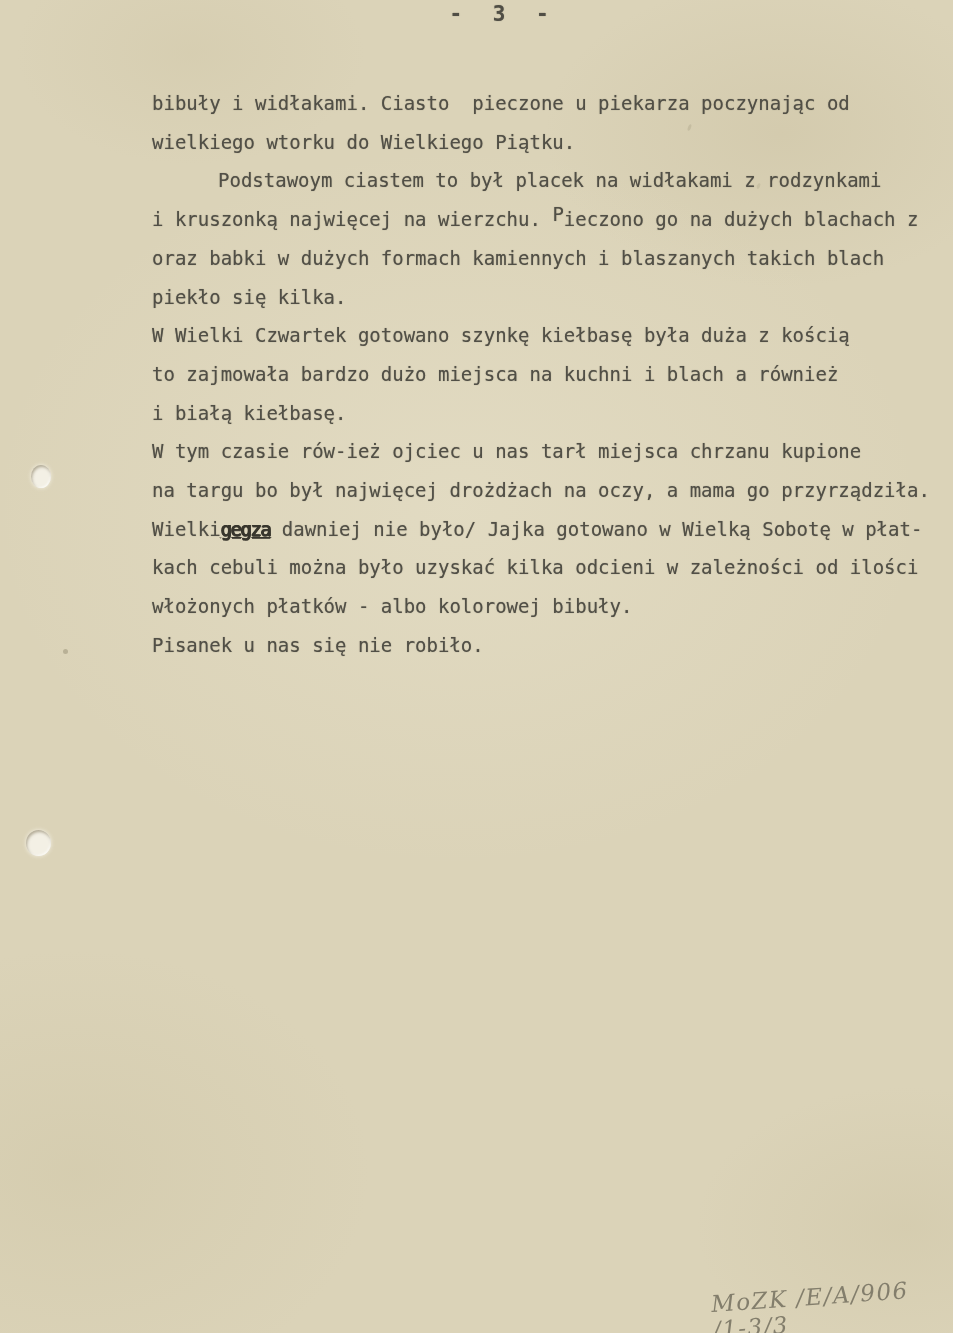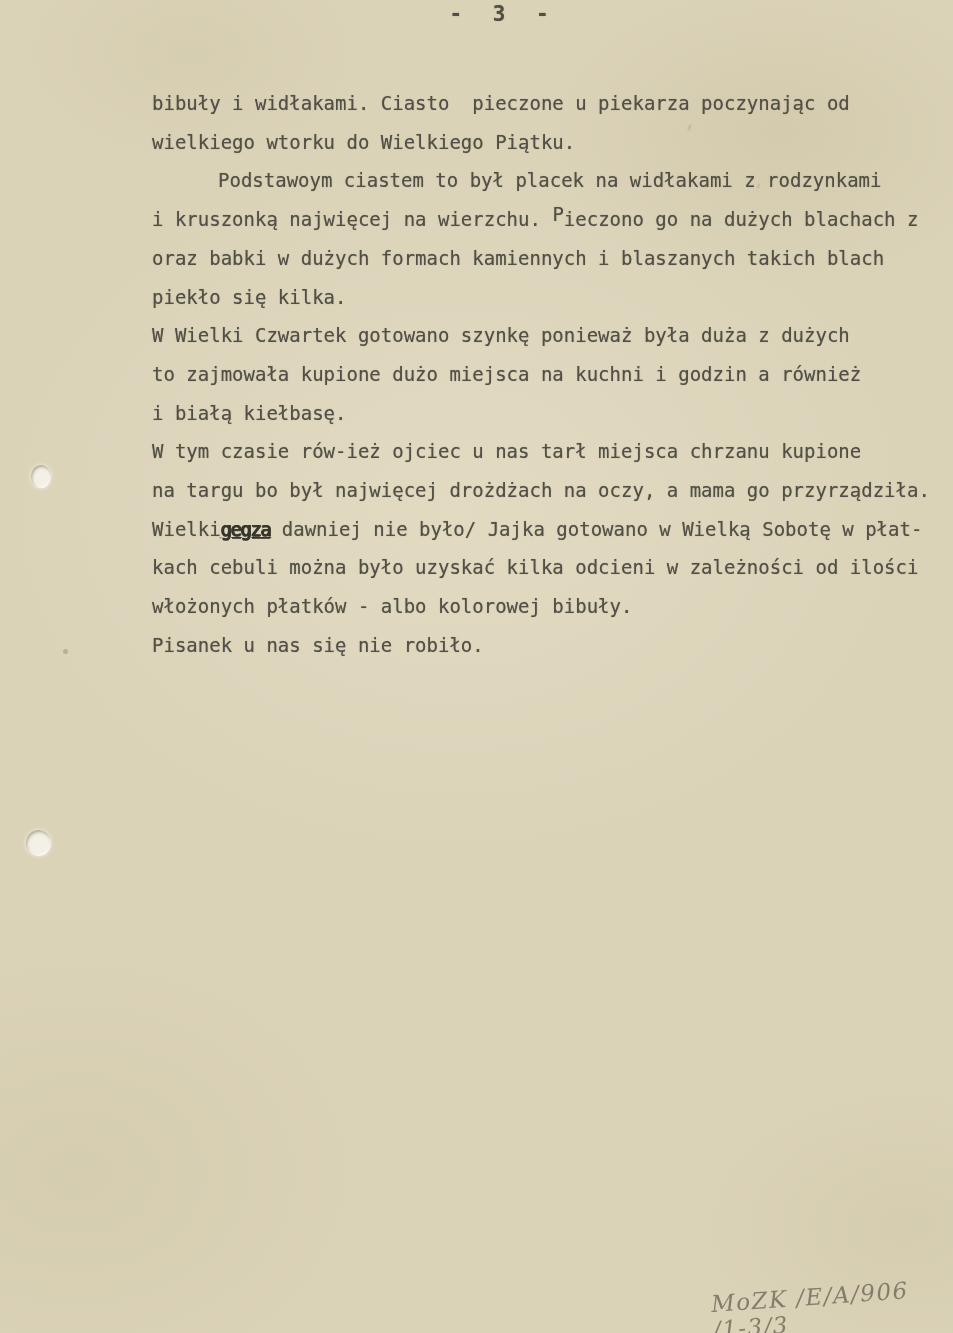--- a/index.html
+++ b/index.html
@@ -89,22 +89,22 @@
 
   <div class="page-header">- 3 -</div>
 
   <div class="text-block">
       <div class="line"><span>bibuły i widłakami. Ciasto  pieczone u piekarza poczynając od</span></div>
       <div class="line"><span>wielkiego wtorku do Wielkiego Piątku.</span></div>
       <div class="line indent"><span>Podstawoym ciastem to był placek na widłakami z rodzynkami</span></div>
       <div class="line"><span>i kruszonką najwięcej na wierzchu. </span><span class="raised">P</span><span>ieczono go na dużych blachach z</span></div>
       <div class="line"><span>oraz babki w dużych formach kamiennych i blaszanych takich blach</span></div>
       <div class="line"><span>piekło się kilka.</span></div>
-      <div class="line"><span>W Wielki Czwartek gotowano szynkę ponieważ była duża z dużych</span></div>
-      <div class="line"><span>to zajmowała kupione dużo miejsca na kuchni i godzin a również</span></div>
+      <div class="line"><span>W Wielki Czwartek gotowano szynkę kiełbasę była duża z kością</span></div>
+      <div class="line"><span>to zajmowała bardzo dużo miejsca na kuchni i blach a również</span></div>
       <div class="line"><span>i białą kiełbasę.</span></div>
       <div class="line"><span>W tym czasie rów-ież ojciec u nas tarł miejsca chrzanu kupione</span></div>
       <div class="line"><span>na targu bo był najwięcej drożdżach na oczy, a mama go przyrządziła.</span></div>
       <div class="line"><span>Wielki</span><span class="overstruck">gegza</span><span> dawniej nie było/ Jajka gotowano w Wielką Sobotę w płat-</span></div>
       <div class="line"><span>kach cebuli można było uzyskać kilka odcieni w zależności od ilości</span></div>
       <div class="line"><span>włożonych płatków - albo kolorowej bibuły.</span></div>
       <div class="line"><span>Pisanek u nas się nie robiło.</span></div>
     </div>
 
   <div class="punch-hole top"></div>

